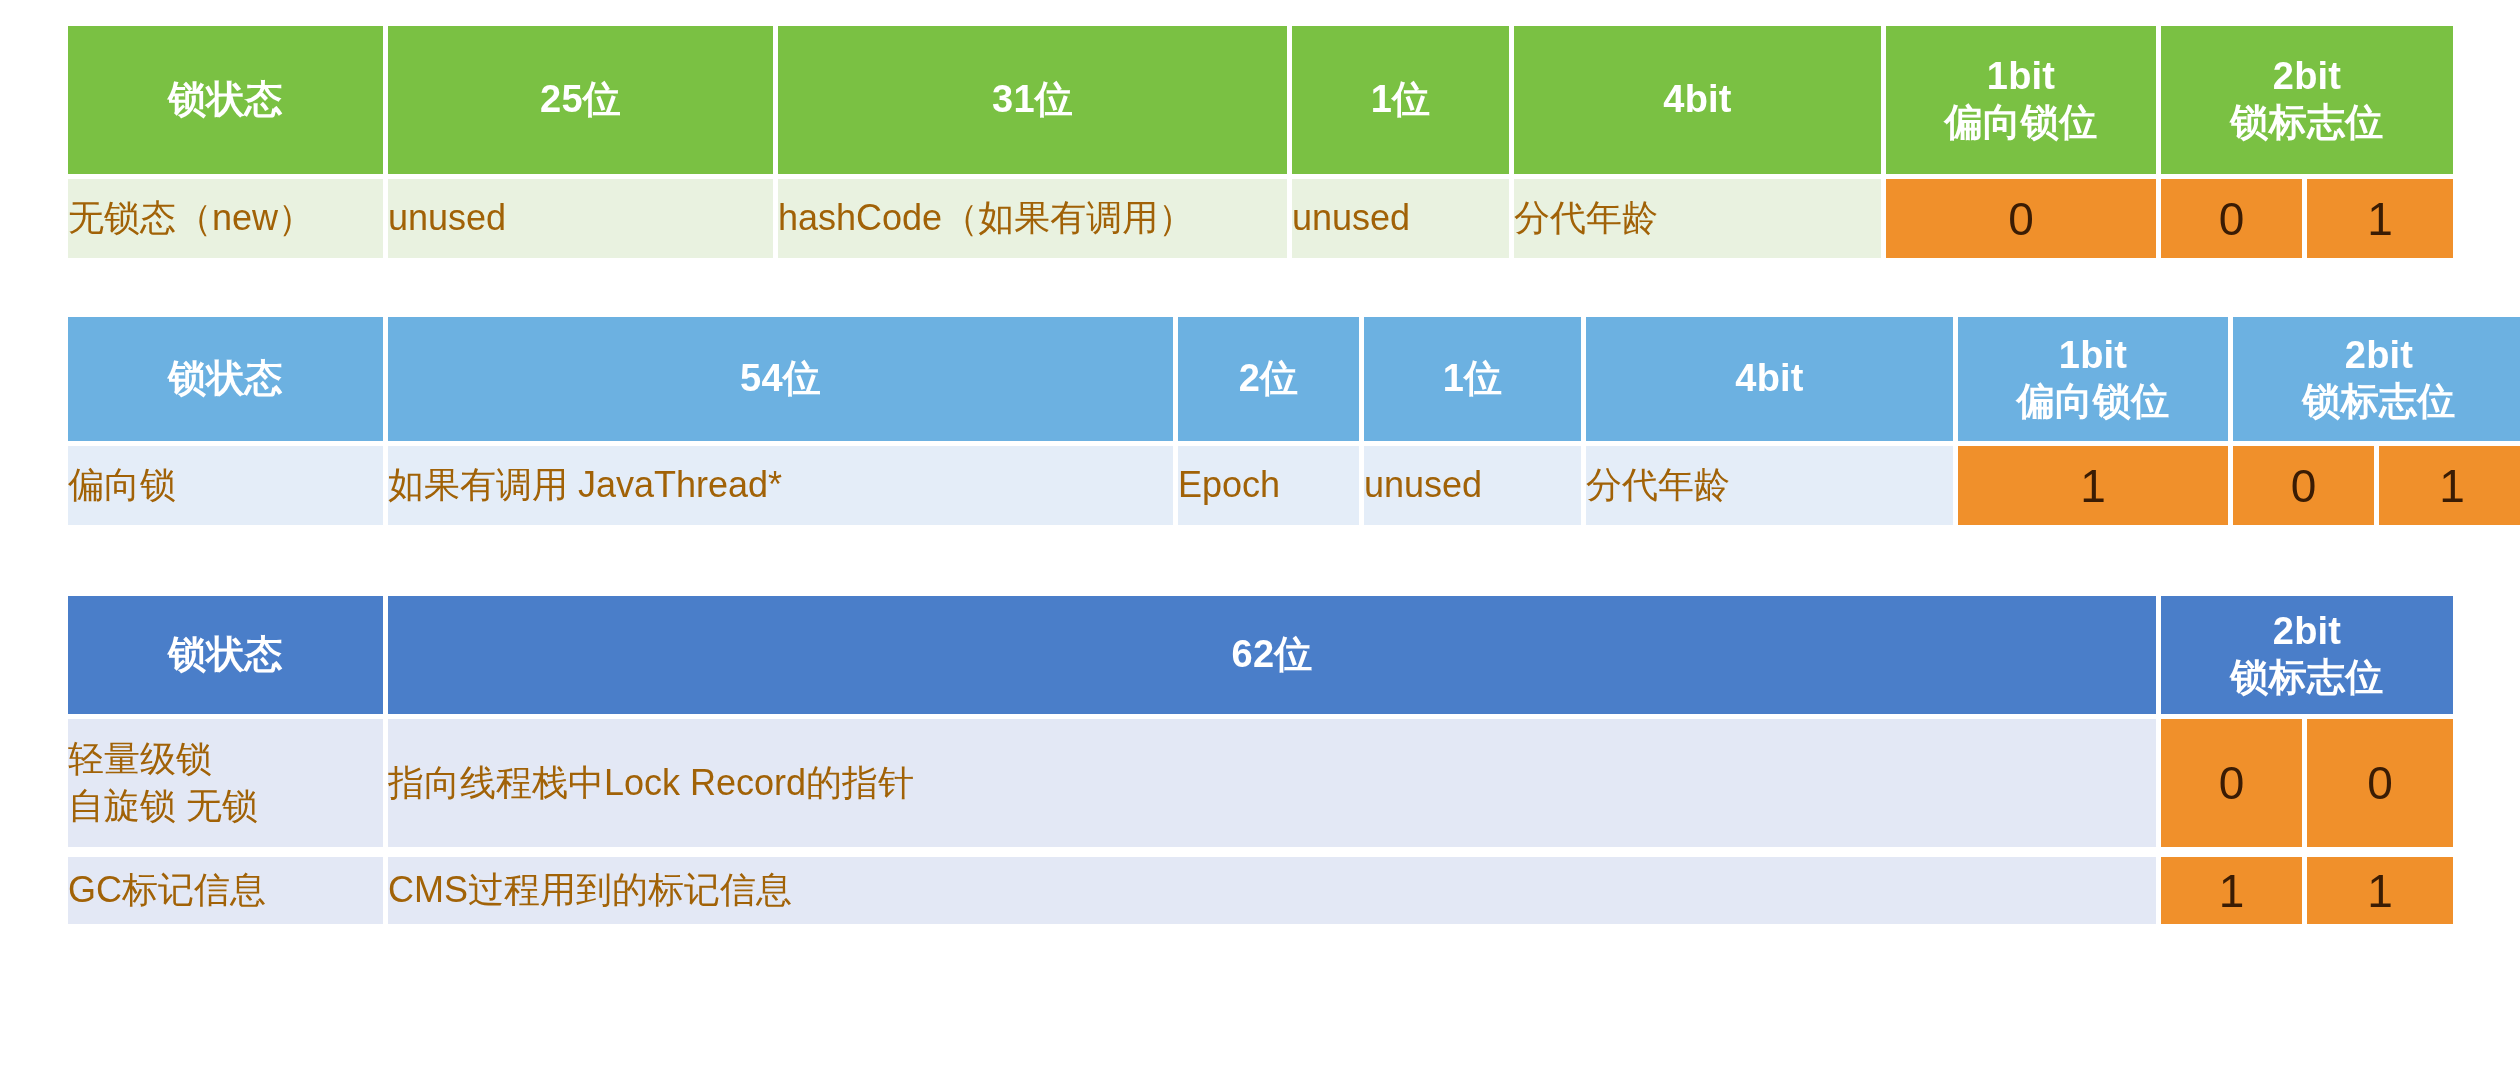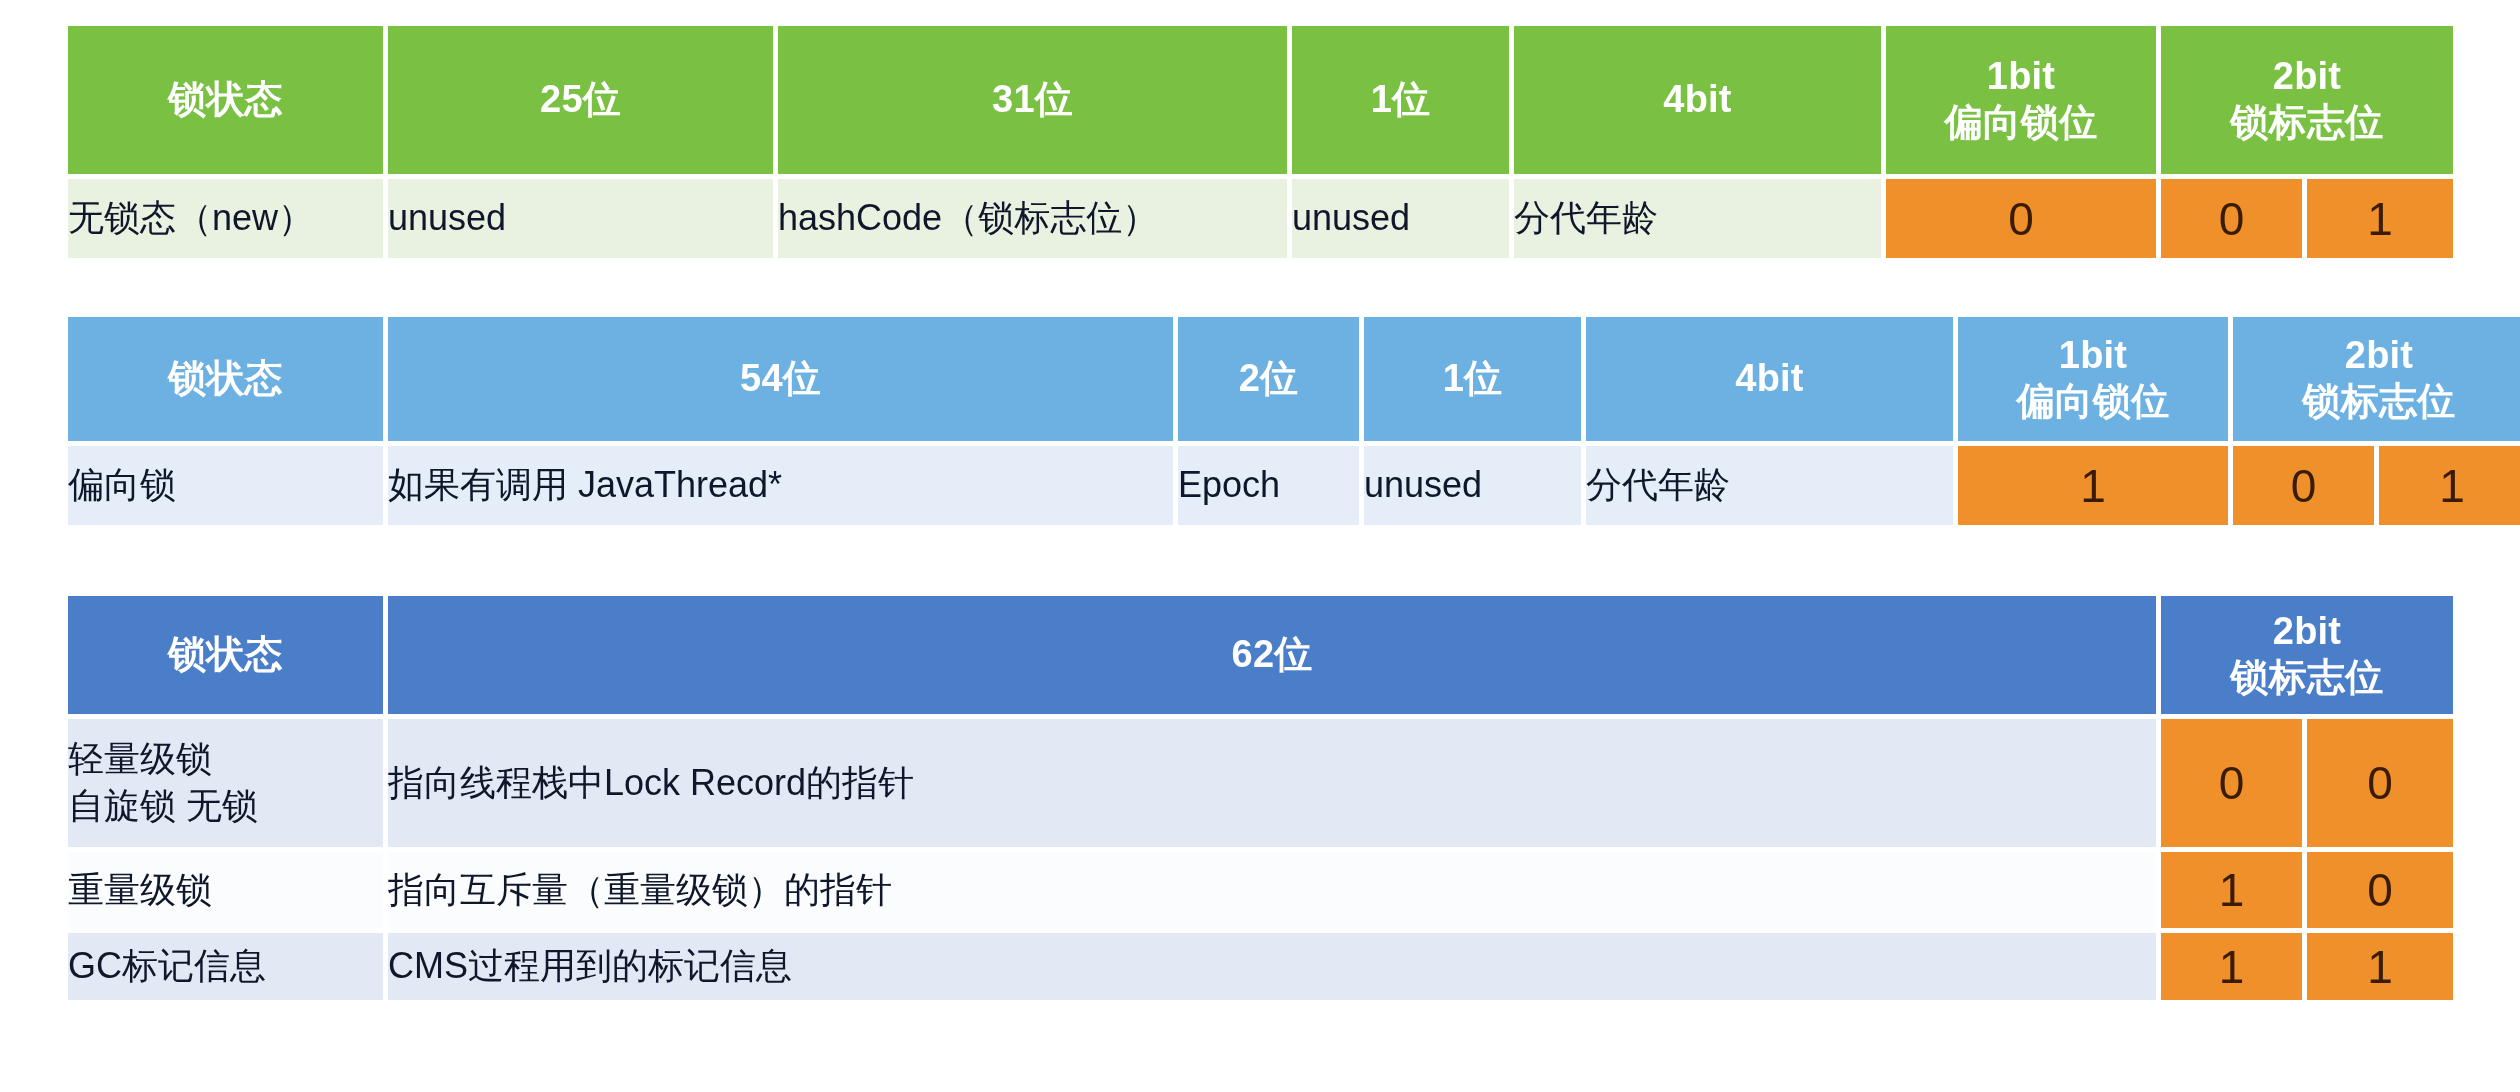--- a/index.html
+++ b/index.html
@@ -53,21 +53,21 @@
   .hcell.last { border-right: none; }
 
   .t1 .hcell { background: #7ac143; }
   .t2 .hcell { background: #6cb1e1; }
   .t3 .hcell { background: #4a7ec9; }
 
   
   .bcell {
     font-size: 36px;
     line-height: 1.30;
-    color: #0f172a;
+    color: #a16207;
     padding: 0 22px;
     border-right: 5px solid #ffffff;
     white-space: pre-line;
     font-weight: normal;
   }
 
   .t1 .bcell { background: #e9f2e0; }
   .t2 .bcell { background: #e4edf8; }
   .t3 .rowA .bcell { background: #e3e8f5; }
   .t3 .rowB .bcell { background: #fbfcfe; }
@@ -116,21 +116,21 @@
 偏向锁位</th>
         <th class="hcell last" colspan="2">2bit
 锁标志位</th>
       </tr>
       <tr class="rowgap">
           <td colspan="8"></td>
         </tr>
       <tr style="height:79px;">
         <td class="bcell">无锁态（new）</td>
         <td class="bcell">unused</td>
-        <td class="bcell">hashCode（锁标志位）</td>
+        <td class="bcell">hashCode（如果有调用）</td>
         <td class="bcell">unused</td>
         <td class="bcell">分代年龄</td>
         <td class="ocell">0</td>
         <td class="ocell">0</td>
         <td class="ocell last">1</td>
       </tr>
     </tbody>
   </table>
 
   <table class="mw-table t2" style="left:68px; top:317px; width:2385px;">
@@ -194,26 +194,20 @@
         <td class="bcell">轻量级锁
 自旋锁 无锁</td>
         <td class="bcell">指向线程栈中Lock Record的指针</td>
         <td class="ocell">0</td>
         <td class="ocell last">0</td>
       </tr>
       <tr class="rowgap">
           <td colspan="4"></td>
         </tr>
 
-      <tr class="rowB" style="height:76px;">
-        <td class="bcell">重量级锁</td>
-        <td class="bcell">指向互斥量（重量级锁）的指针</td>
-        <td class="ocell">1</td>
-        <td class="ocell last">0</td>
-      </tr>
       <tr class="rowgap">
           <td colspan="4"></td>
         </tr>
 
       <tr class="rowC" style="height:67px;">
         <td class="bcell">GC标记信息</td>
         <td class="bcell">CMS过程用到的标记信息</td>
         <td class="ocell">1</td>
         <td class="ocell last">1</td>
       </tr>

